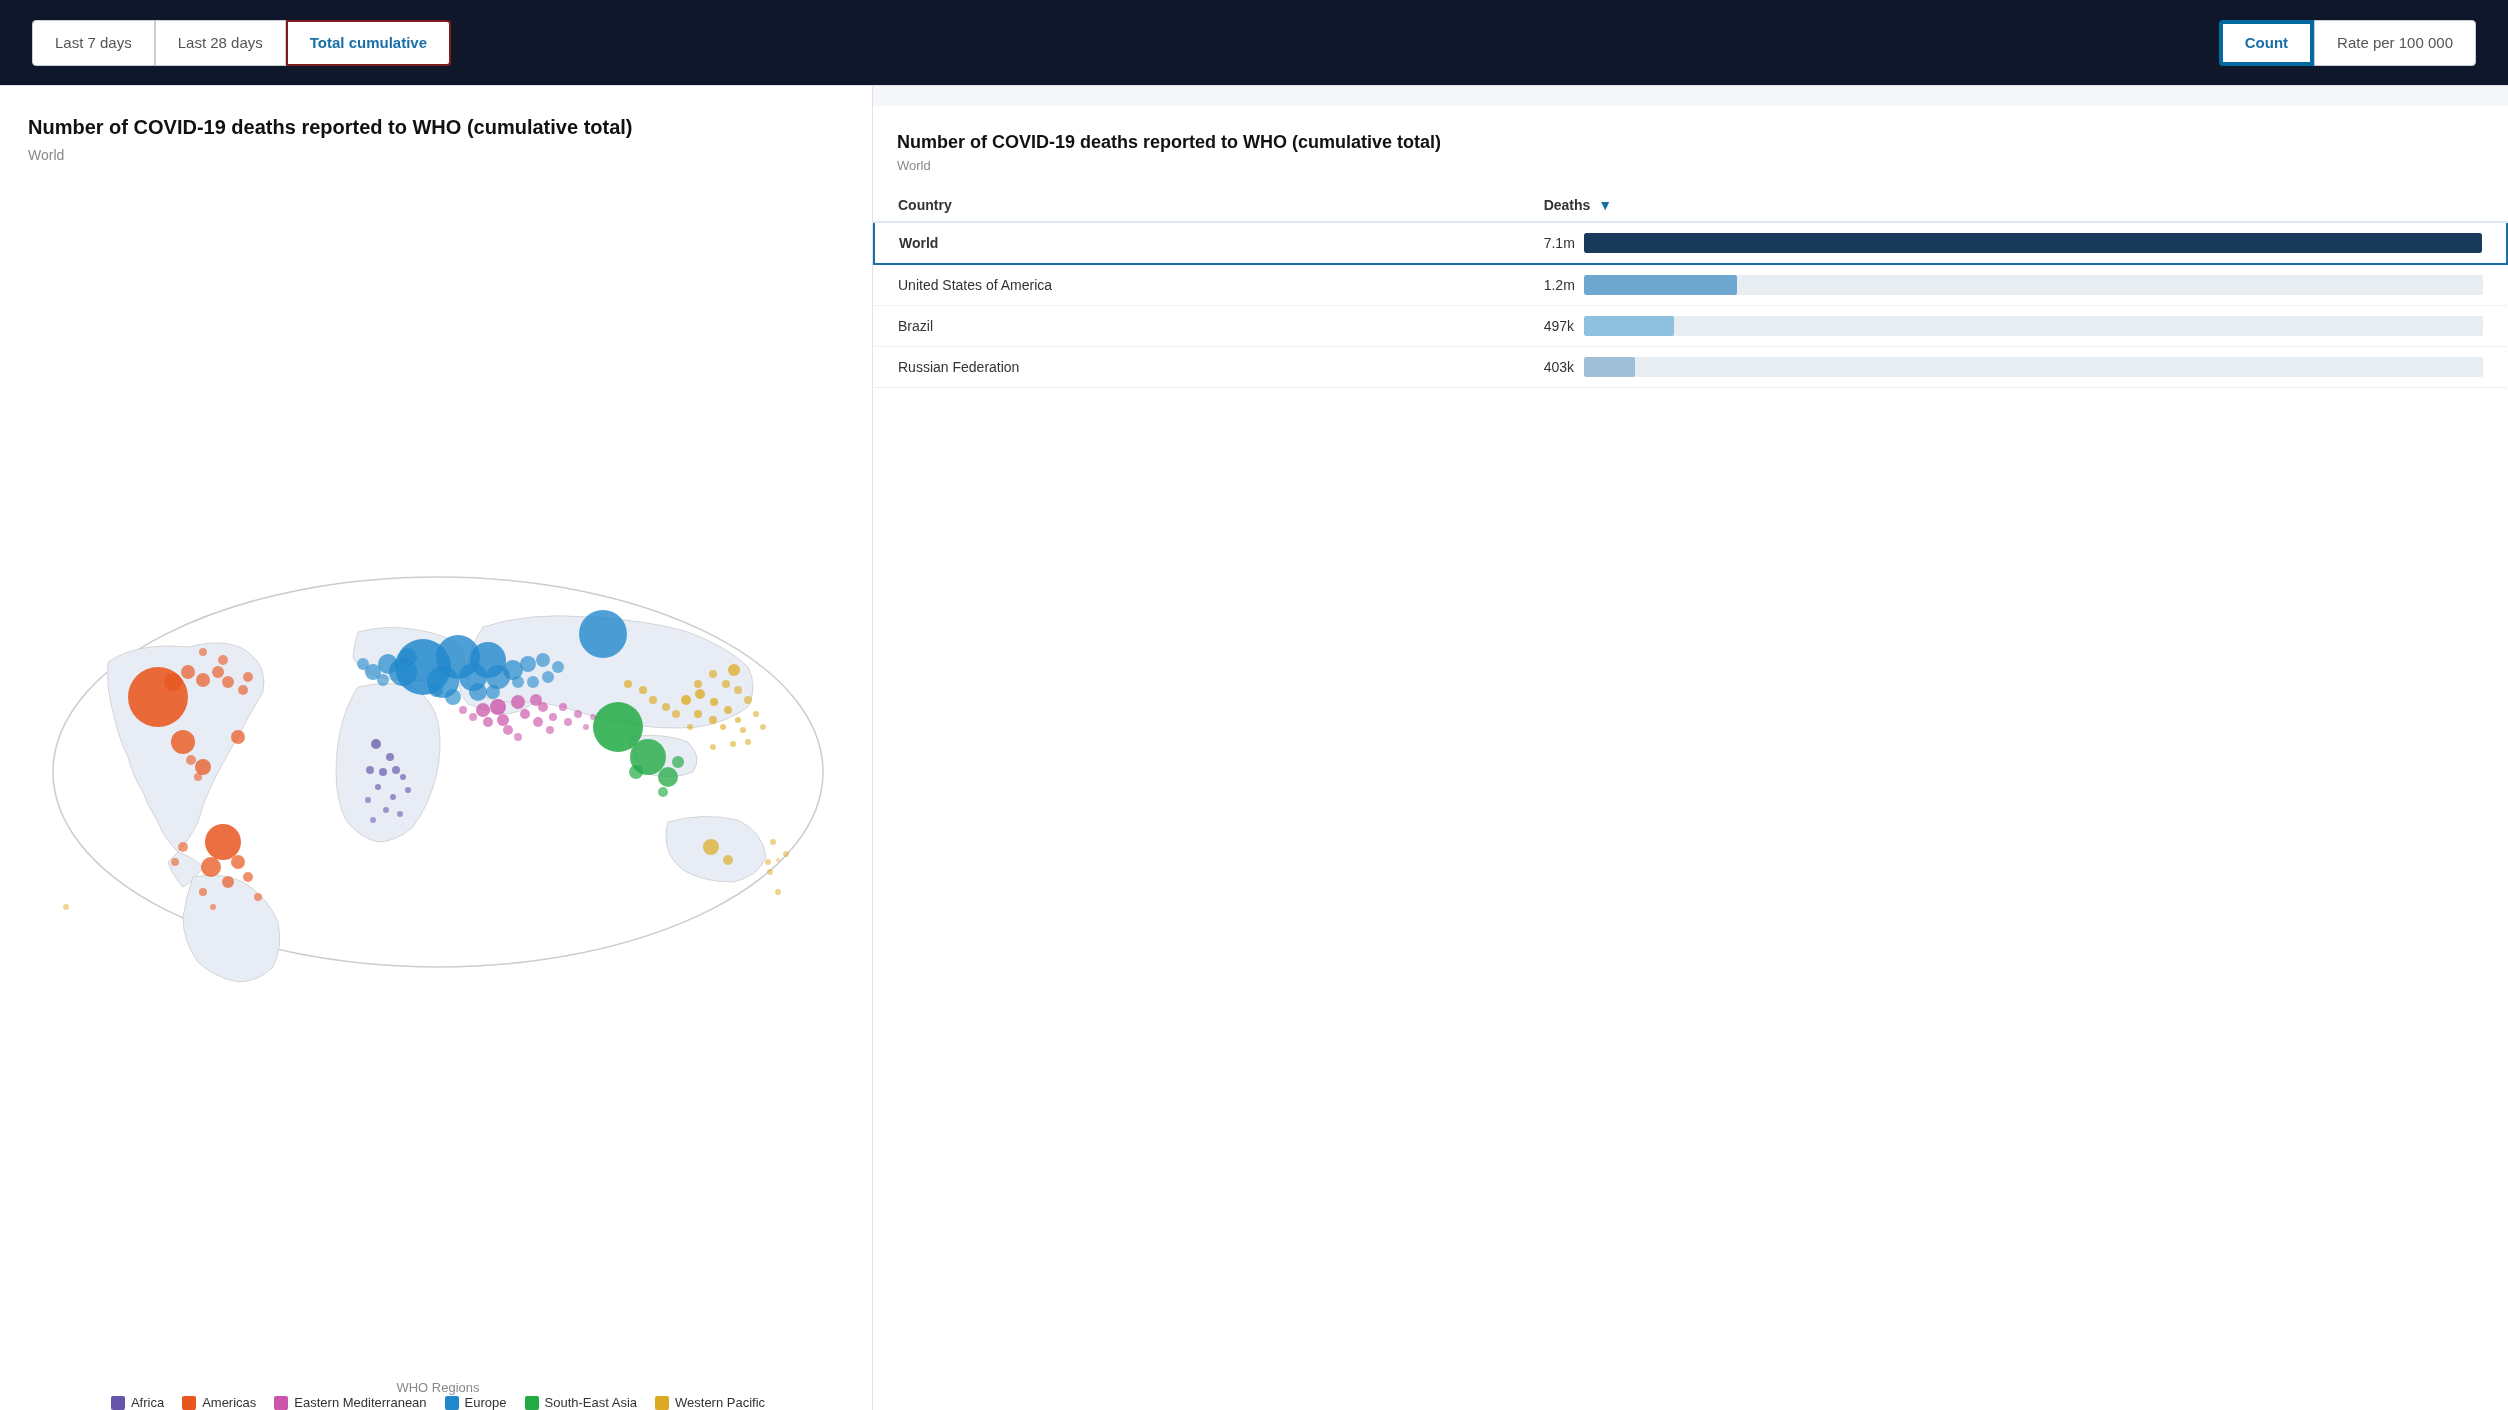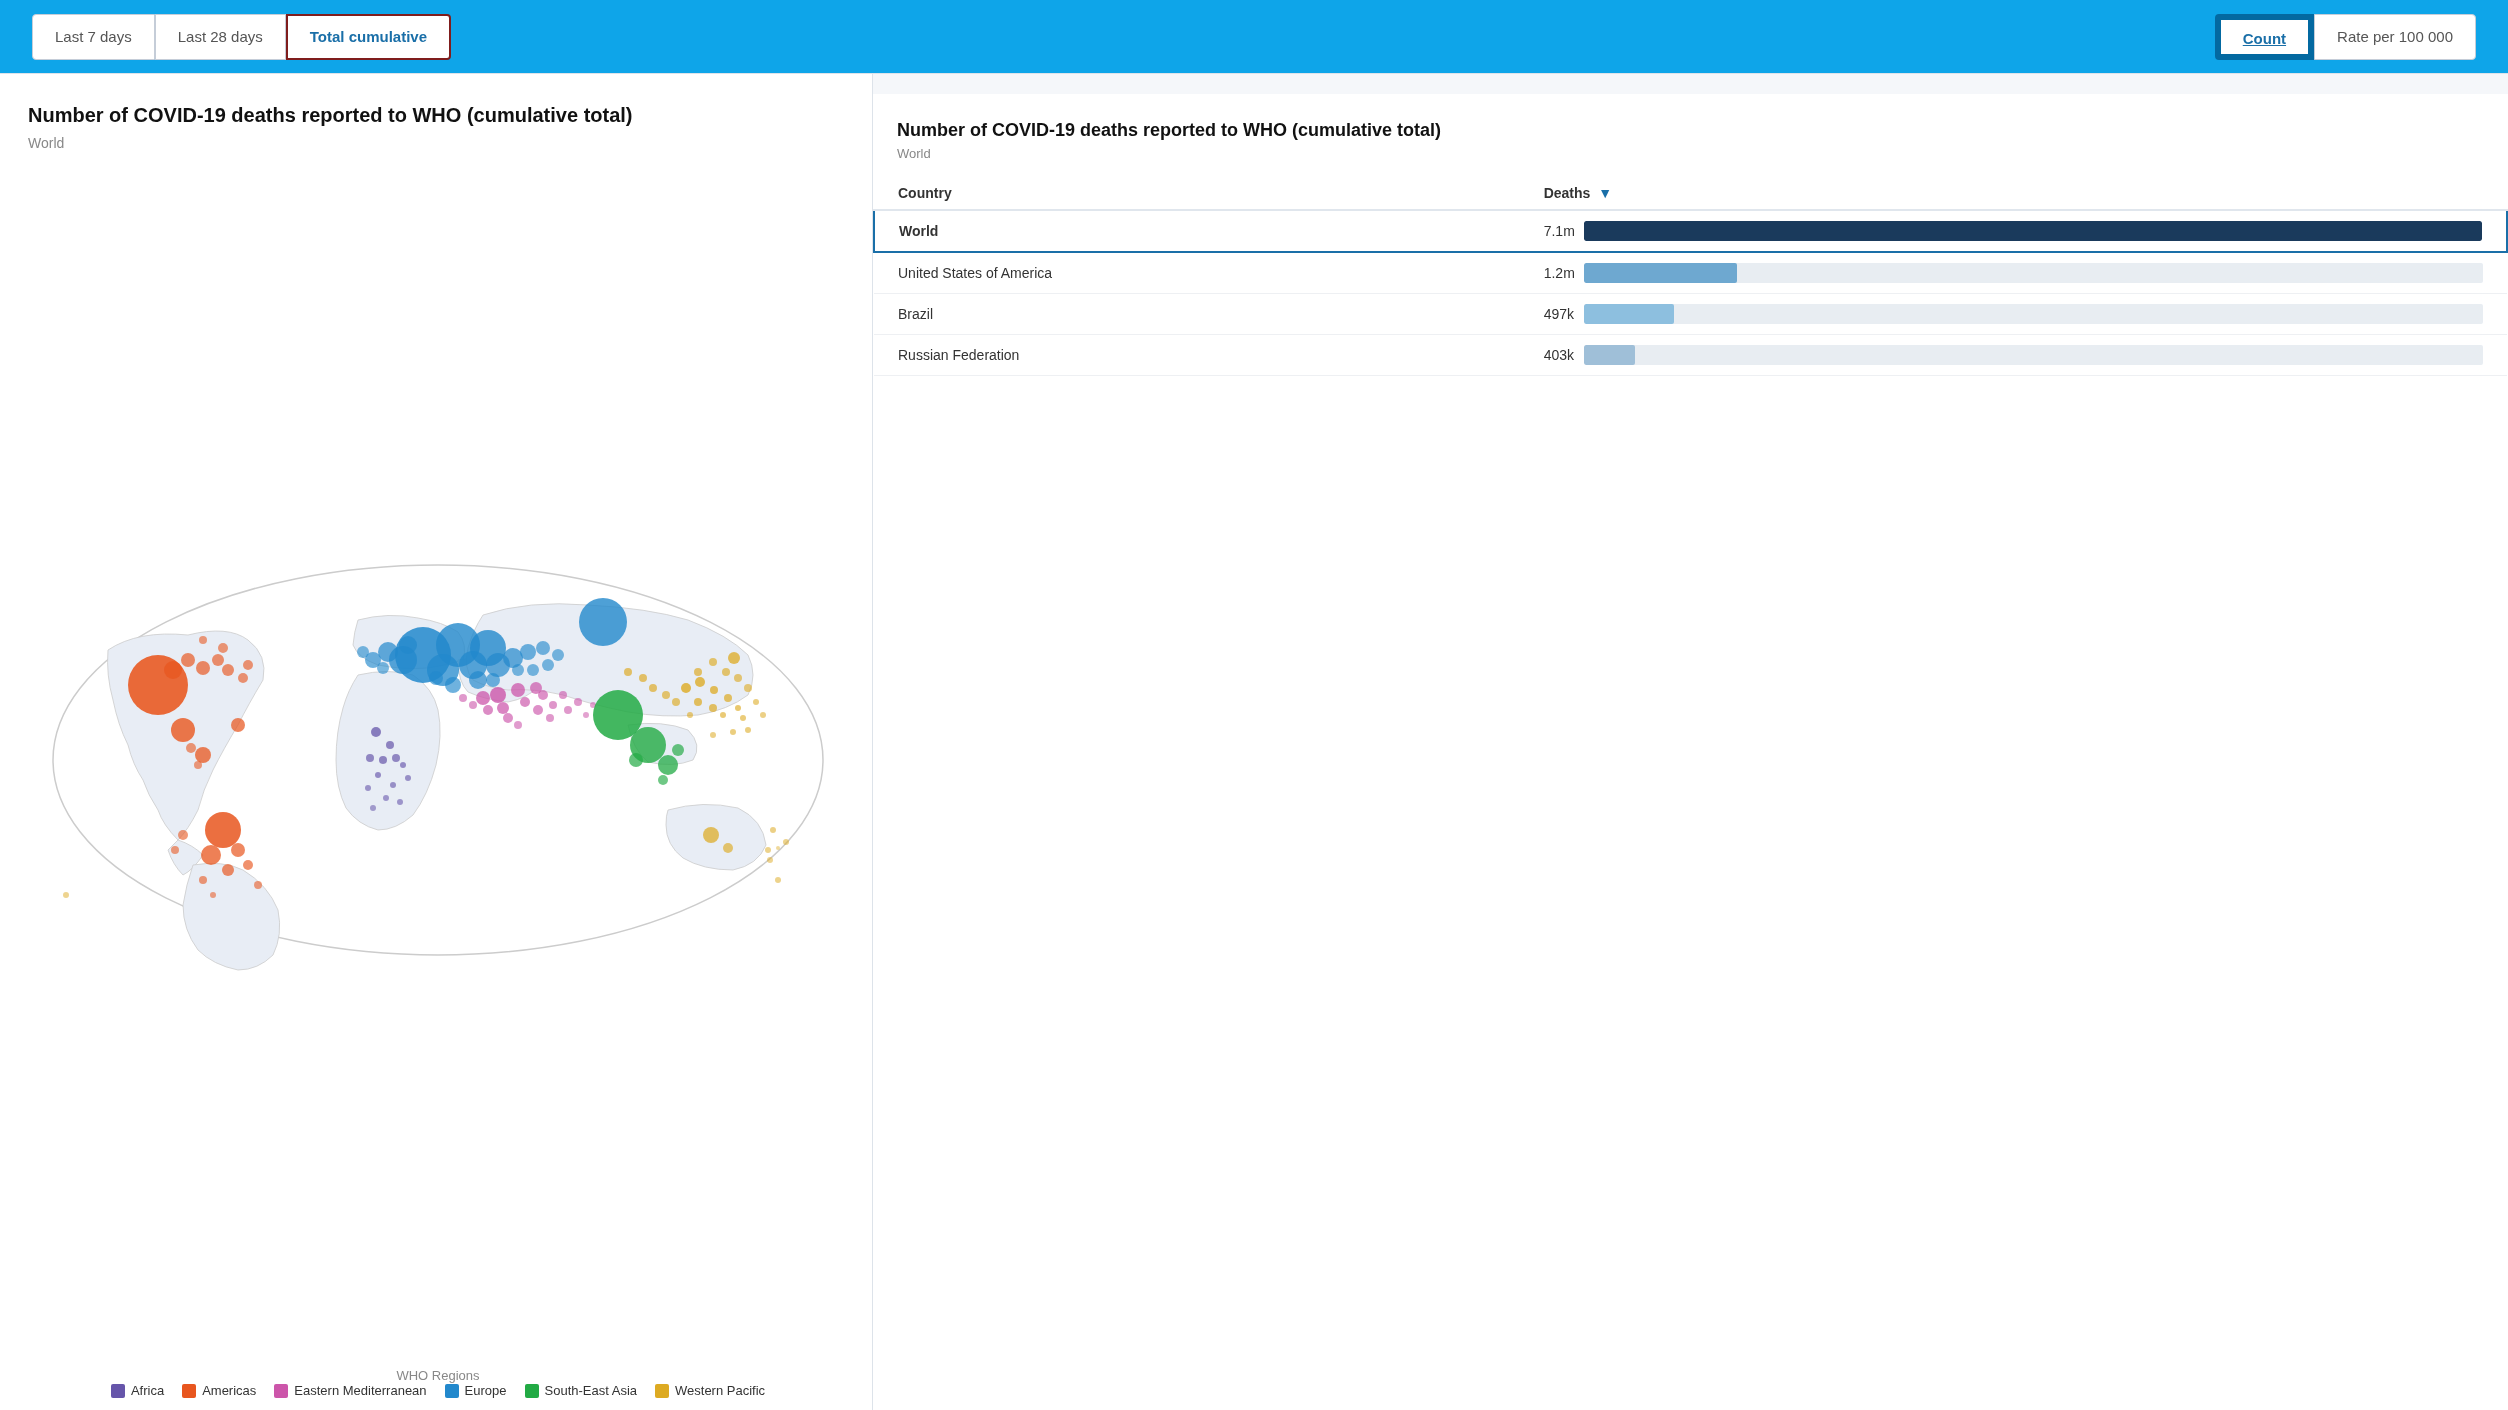--- a/index.html
+++ b/index.html
@@ -7,24 +7,24 @@
       font-family: Arial, sans-serif;
       background: #f5f7fa;
       color: #222;
       min-height: 100vh;
     }
     
     .toolbar {
       display: flex;
       align-items: center;
       justify-content: space-between;
-      background: #0ea5e9;
+      background: #0f172a;
       border-bottom: 1px solid #dde3ea;
       padding: 1px 32px;
-      height: 74px;
+      height: 86px;
     }
     .toolbar-left {
       display: flex;
       gap: 0;
       align-items: center;
     }
     .tab-btn {
       border: 1px solid #c5cdd8;
       background: #fff;
       padding: 10px 22px;
@@ -49,24 +49,23 @@
     .metric-btn {
       border: 1px solid #c5cdd8;
       background: #fff;
       padding: 10px 22px;
       font-size: 15px;
       cursor: pointer;
       color: #555;
       height: 46px;
     }
     .metric-btn.active {
-      border: 6px solid #0369a1;
+      border: 4px solid #0369a1;
       color: #1a6fa8;
       font-weight: bold;
-      text-decoration: underline;
     }
     .metric-btn:first-child { border-radius: 4px 0 0 4px; }
     .metric-btn:last-child { border-radius: 0 4px 4px 0; }
 
     
     .main {
       display: flex;
       gap: 0;
       padding: 0;
       height: calc(100vh - 70px);

